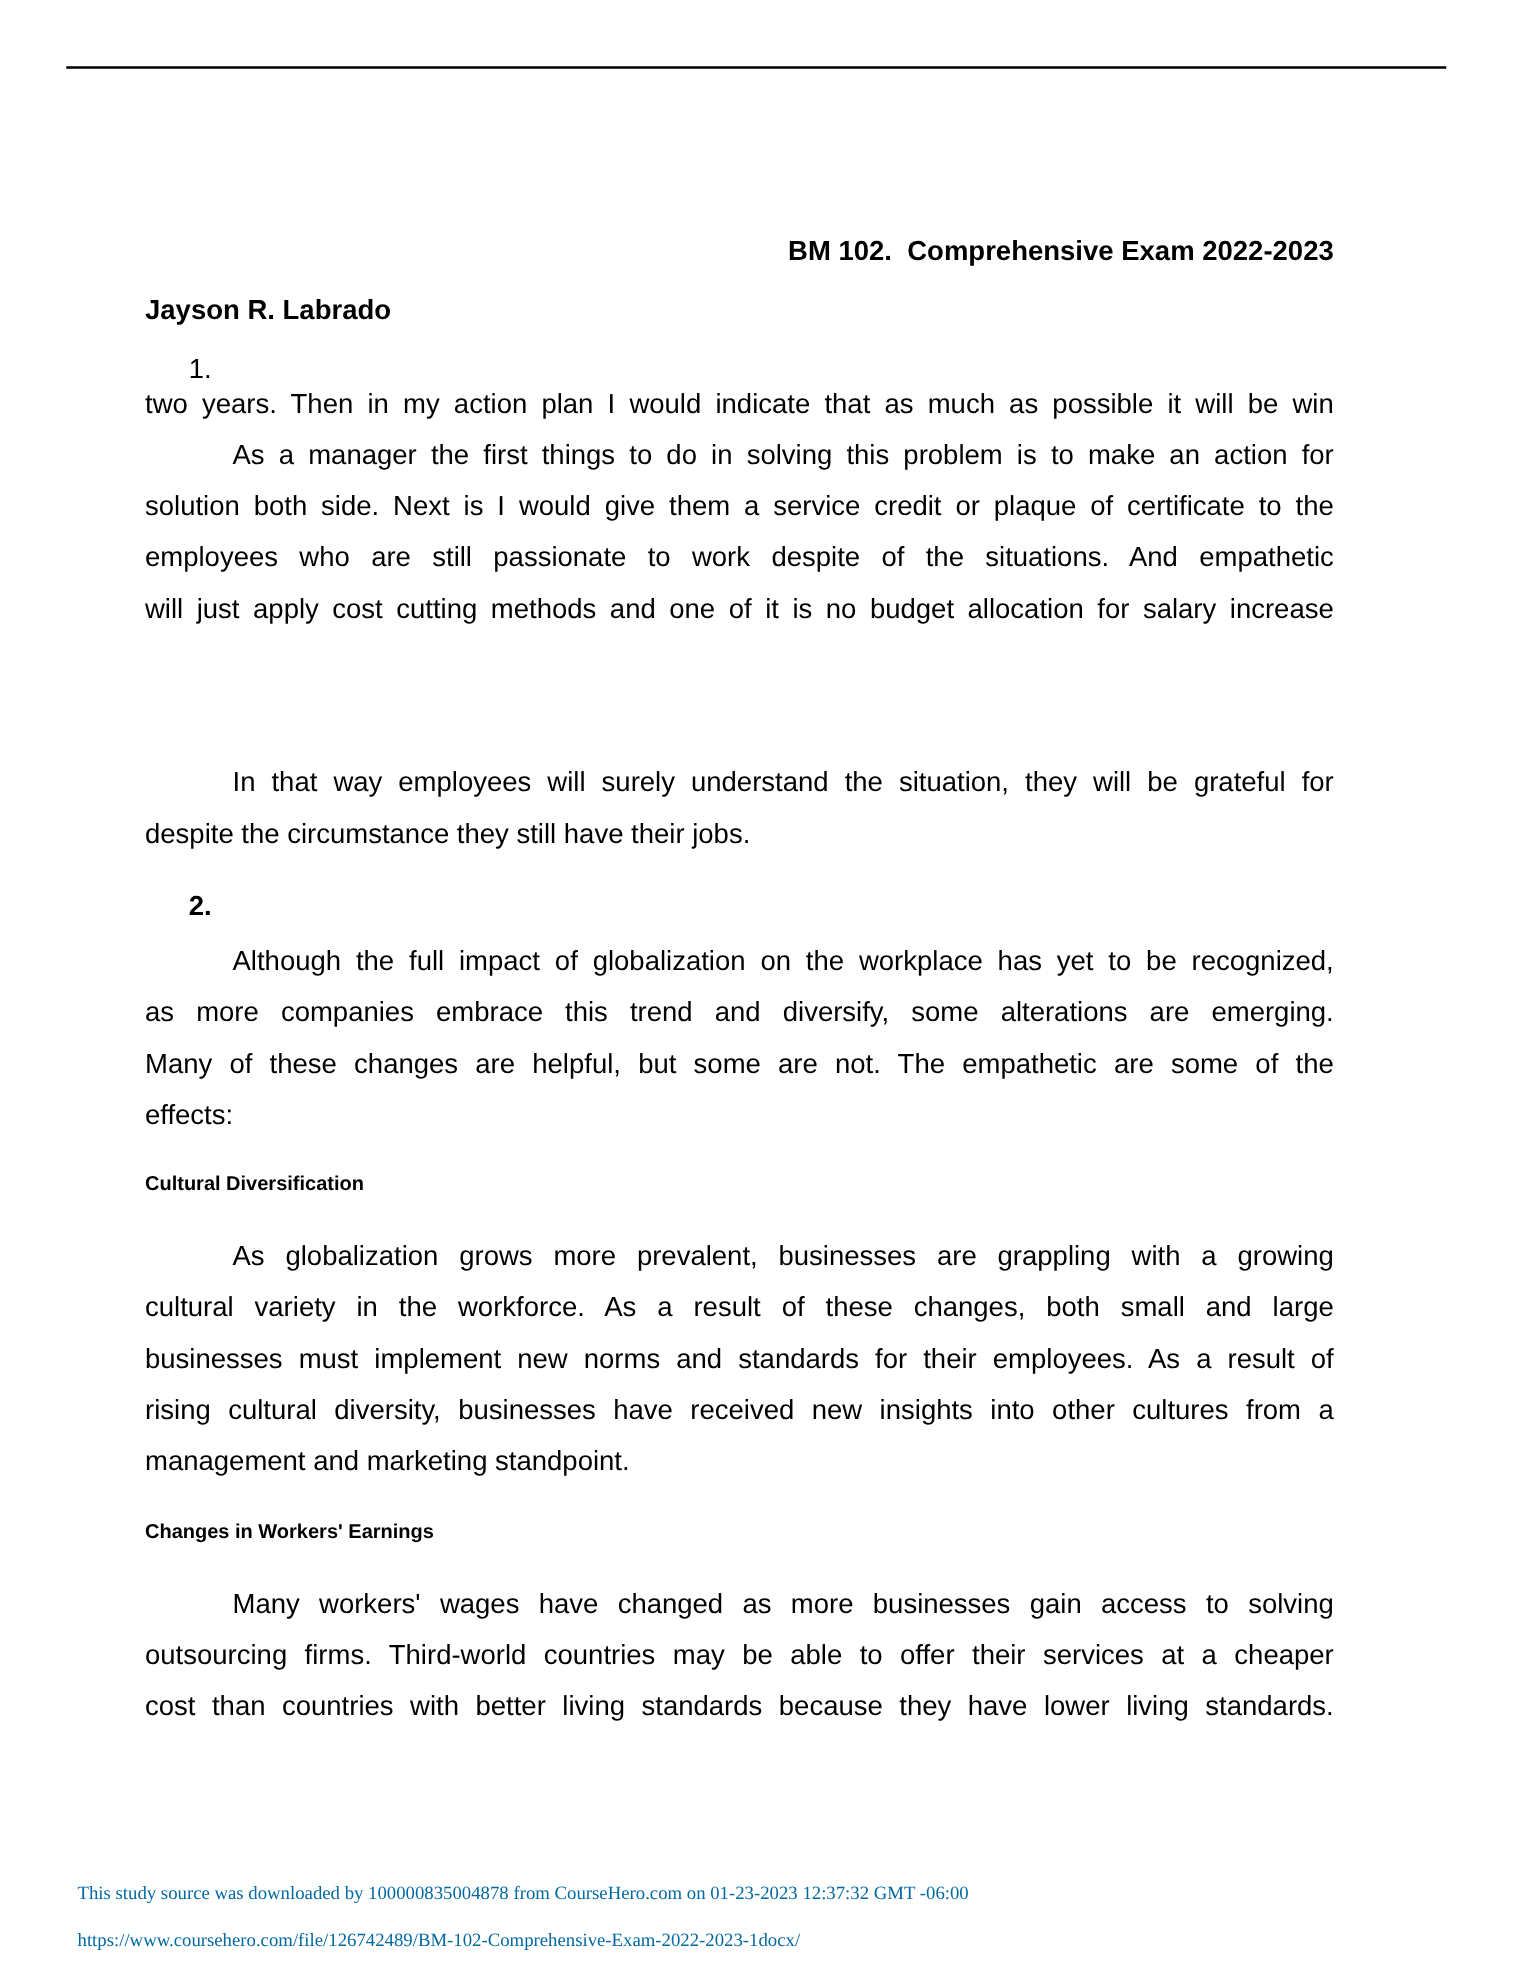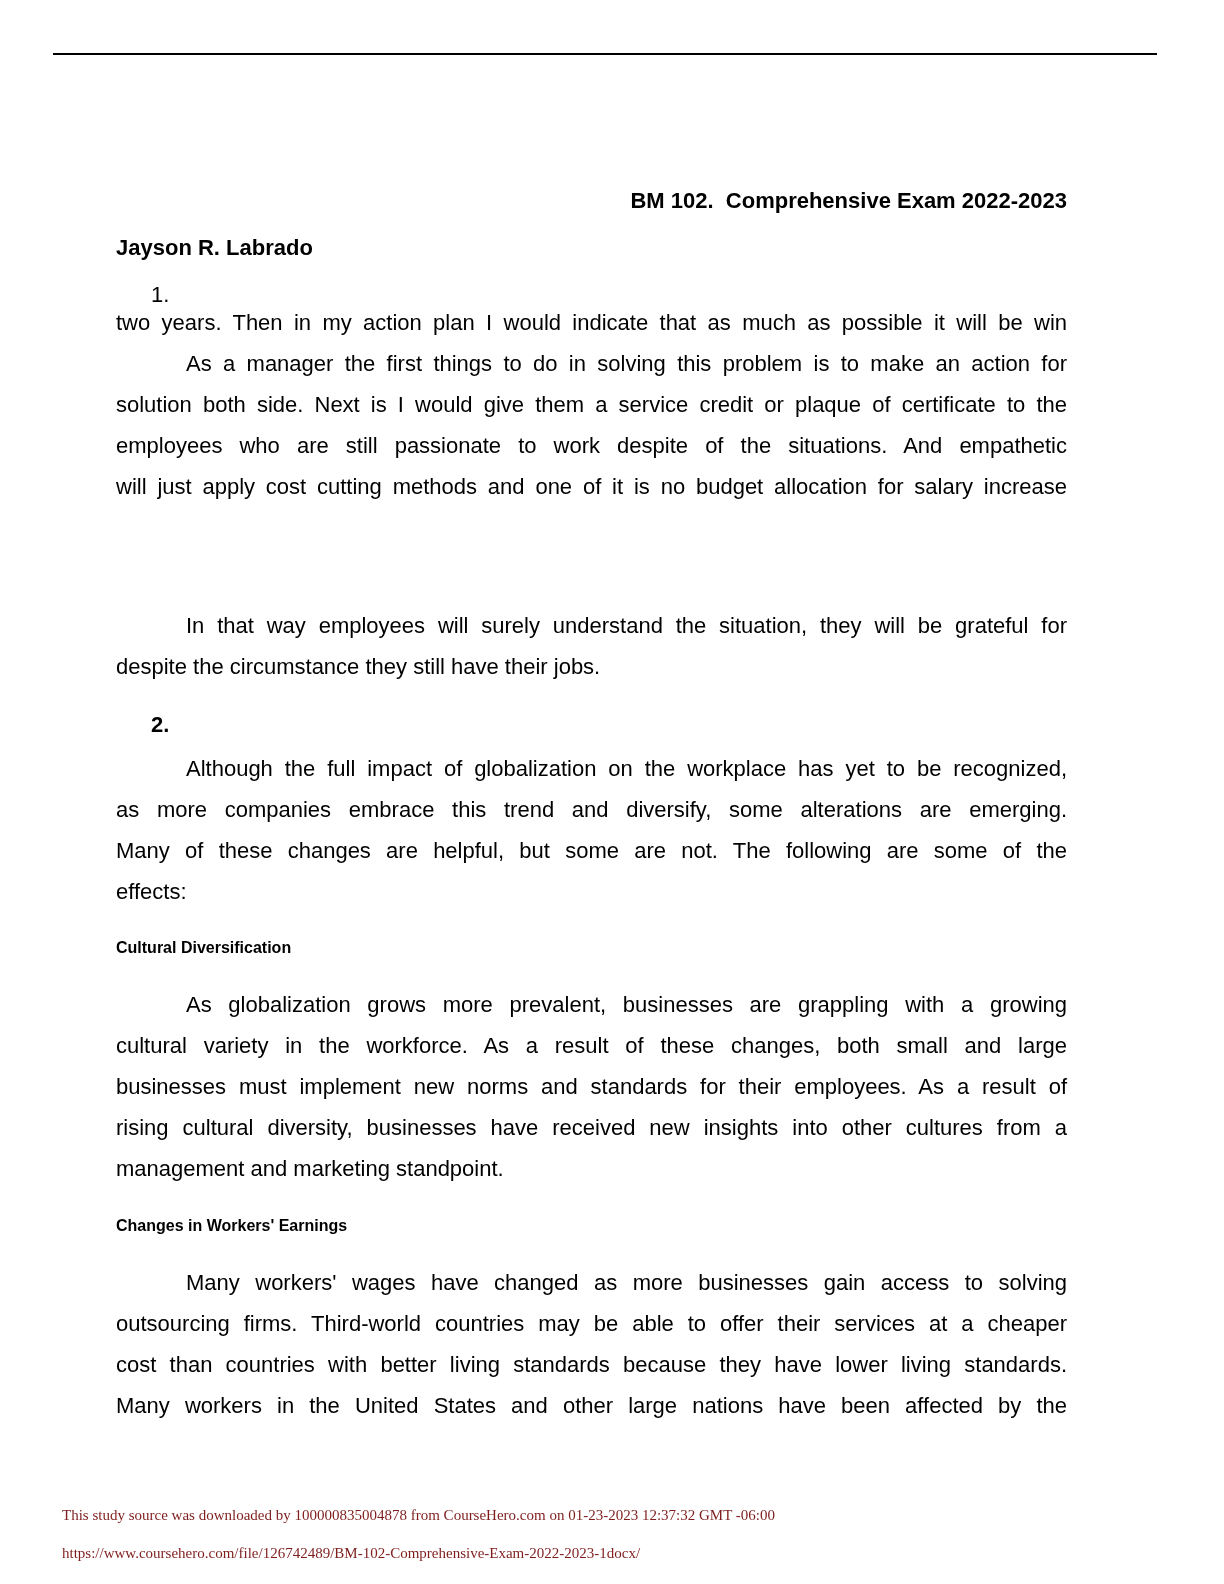--- a/index.html
+++ b/index.html
@@ -87,21 +87,21 @@
       font-weight: bold;
       font-size: 16px;
       line-height: 30px;
     }
     .footer {
       position: absolute;
       left: 62px;
       font-family: "Liberation Serif", serif;
       font-size: 15px;
       line-height: 18px;
-      color: #7f1d1d;
+      color: #0369a1;
       white-space: nowrap;
     }
   </style>
 </head>
 <body>
 
 <div class="top-rule"></div>
 
 <div class="doc">
 
@@ -122,39 +122,38 @@
   <div class="para" style="top:605px;text-indent:0;">
     <span class="ln first">In that way employees will surely understand the situation, they will be grateful for</span>
     <span class="ln last">despite the circumstance they still have their jobs.</span>
   </div>
 
   <div class="qnum bold" style="top:710px;">2.</div>
 
   <div class="para" style="top:748px;text-indent:0;">
     <span class="ln first">Although the full impact of globalization on the workplace has yet to be recognized,</span>
     <span class="ln">as more companies embrace this trend and diversify, some alterations are emerging.</span>
-    <span class="ln">Many of these changes are helpful, but some are not. The following are some of the</span>
+    <span class="ln">Many of these changes are helpful, but some are not. The empathetic are some of the</span>
     <span class="ln last">effects:</span>
   </div>
 
   <div class="heading" style="top:933px;">Cultural Diversification</div>
 
   <div class="para" style="top:984px;text-indent:0;">
     <span class="ln first">As globalization grows more prevalent, businesses are grappling with a growing</span>
     <span class="ln">cultural variety in the workforce. As a result of these changes, both small and large</span>
     <span class="ln">businesses must implement new norms and standards for their employees. As a result of</span>
     <span class="ln">rising cultural diversity, businesses have received new insights into other cultures from a</span>
     <span class="ln last">management and marketing standpoint.</span>
   </div>
 
   <div class="heading" style="top:1211px;">Changes in Workers' Earnings</div>
 
   <div class="para" style="top:1262px;text-indent:0;">
     <span class="ln first">Many workers' wages have changed as more businesses gain access to solving</span>
     <span class="ln">outsourcing firms. Third-world countries may be able to offer their services at a cheaper</span>
     <span class="ln">cost than countries with better living standards because they have lower living standards.</span>
-    <span class="ln">Many workers in the United States and other large nations have been affected by the</span>
   </div>
 
 </div>
 
 <div class="footer" style="top:1506px;">This study source was downloaded by 100000835004878 from CourseHero.com on 01-23-2023 12:37:32 GMT -06:00</div>
 <div class="footer" style="top:1544px;">https://www.coursehero.com/file/126742489/BM-102-Comprehensive-Exam-2022-2023-1docx/</div>
 
 </body></html>

